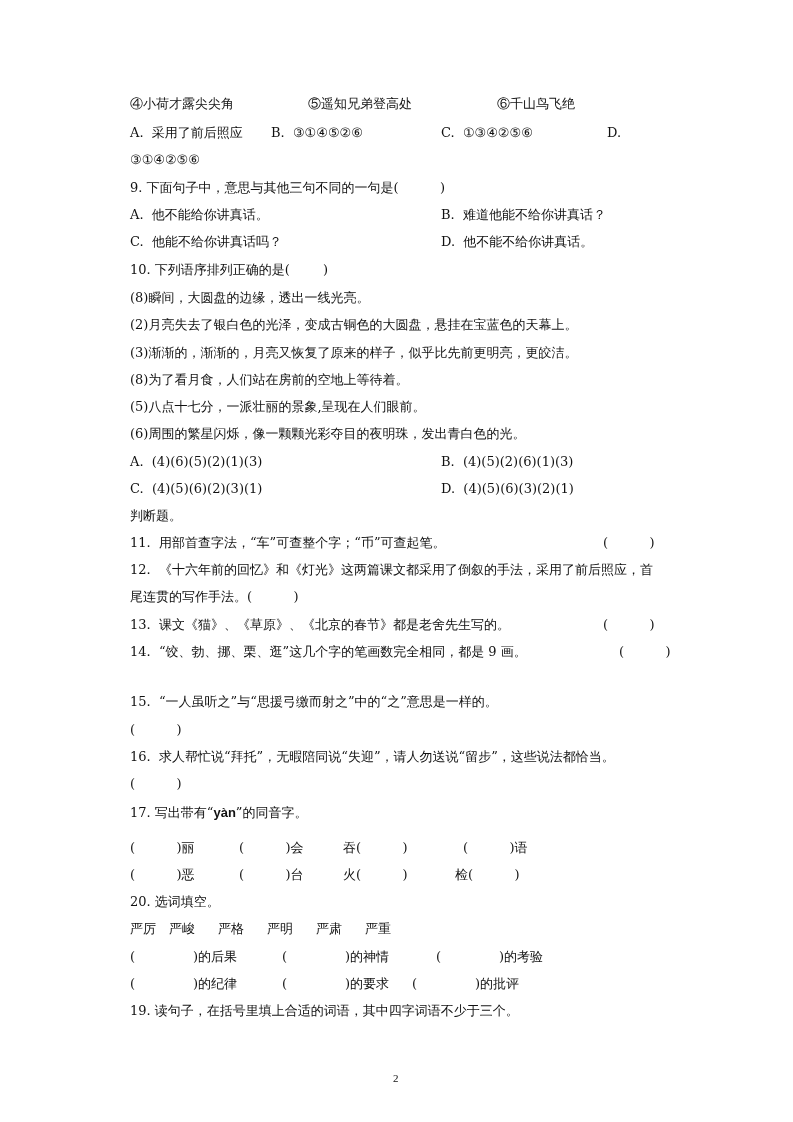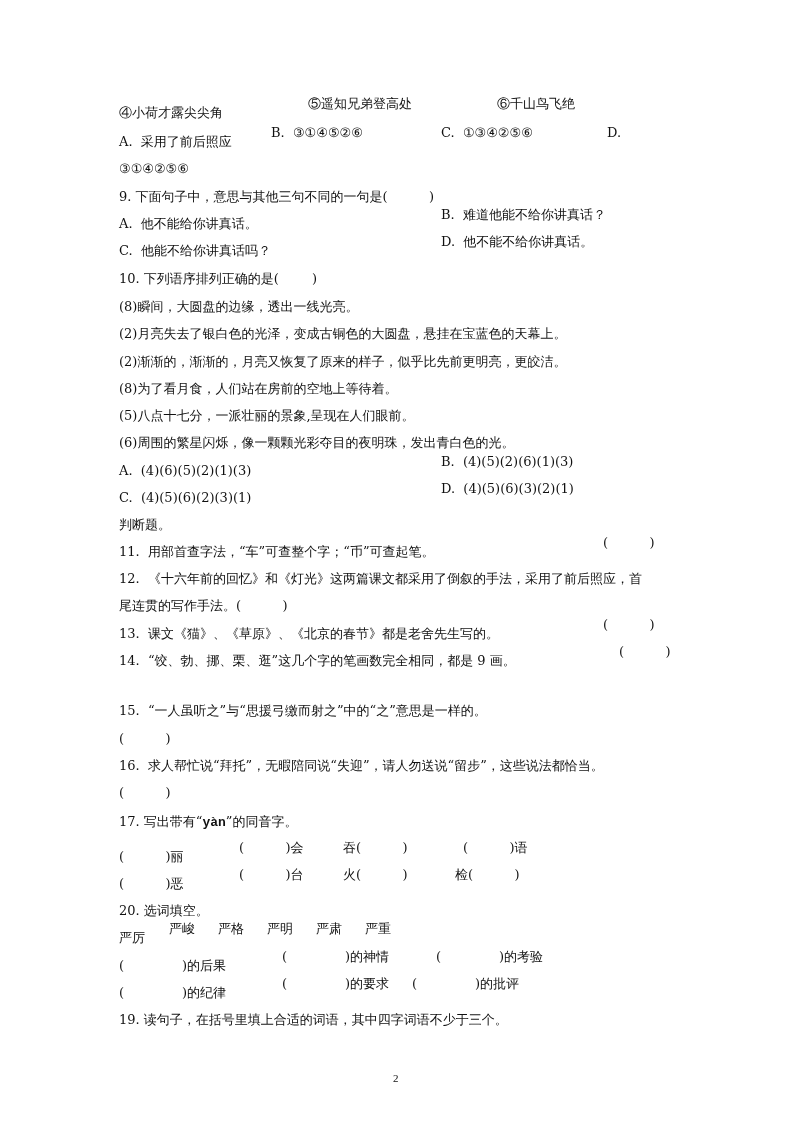--- a/index.html
+++ b/index.html
@@ -1,20 +1,20 @@
 <!DOCTYPE html>
 <html><head>
 <meta charset="utf-8">
 <style>
   html, body { margin: 0; padding: 0; background: #ffffff; }
   body { width: 793px; height: 1122px; position: relative; overflow: hidden;
          font-family: "DejaVu Serif", "Liberation Serif", serif; color: #111; font-size: 13px; }
-  .ln { position: absolute; left: 119px; white-space: pre; line-height: 16px; margin-top: 9px; }
+  .ln { position: absolute; left: 130px; white-space: pre; line-height: 16px; }
   .abs { position: absolute; white-space: pre; line-height: 16px; }
-  .pinyin { font-family: Liberation Mono, monospace; font-weight: bold; }
+  .pinyin { font-family: Liberation Sans, sans-serif; font-weight: bold; }
   .pagenum { position: absolute; left: 393px; top: 1072px; font-size: 11px;
              font-family: "Liberation Serif", serif; }
 </style>
 </head>
 <body>
 
 <div class="ln" style="top:96px">④小荷才露尖尖角</div>
 <div class="abs" style="left:308px;top:96px">⑤遥知兄弟登高处</div>
 <div class="abs" style="left:497px;top:96px">⑥千山鸟飞绝</div>
 
@@ -26,21 +26,21 @@
 
 <div class="ln" style="top:180px">9. 下面句子中，意思与其他三句不同的一句是(          )</div>
 <div class="ln" style="top:207px">A.  他不能给你讲真话。</div>
 <div class="abs" style="left:441px;top:207px">B.  难道他能不给你讲真话？</div>
 <div class="ln" style="top:234px">C.  他能不给你讲真话吗？</div>
 <div class="abs" style="left:441px;top:234px">D.  他不能不给你讲真话。</div>
 
 <div class="ln" style="top:262px">10. 下列语序排列正确的是(        )</div>
 <div class="ln" style="top:290px">(8)瞬间，大圆盘的边缘，透出一线光亮。</div>
 <div class="ln" style="top:317px">(2)月亮失去了银白色的光泽，变成古铜色的大圆盘，悬挂在宝蓝色的天幕上。</div>
-<div class="ln" style="top:345px">(2)渐渐的，渐渐的，月亮又恢复了原来的样子，似乎比先前更明亮，更皎洁。</div>
+<div class="ln" style="top:345px">(3)渐渐的，渐渐的，月亮又恢复了原来的样子，似乎比先前更明亮，更皎洁。</div>
 <div class="ln" style="top:372px">(8)为了看月食，人们站在房前的空地上等待着。</div>
 <div class="ln" style="top:399px">(5)八点十七分，一派壮丽的景象,呈现在人们眼前。</div>
 <div class="ln" style="top:426px">(6)周围的繁星闪烁，像一颗颗光彩夺目的夜明珠，发出青白色的光。</div>
 <div class="ln" style="top:454px">A.  (4)(6)(5)(2)(1)(3)</div>
 <div class="abs" style="left:441px;top:454px">B.  (4)(5)(2)(6)(1)(3)</div>
 <div class="ln" style="top:481px">C.  (4)(5)(6)(2)(3)(1)</div>
 <div class="abs" style="left:441px;top:481px">D.  (4)(5)(6)(3)(2)(1)</div>
 
 <div class="ln" style="top:508px">判断题。</div>
 

